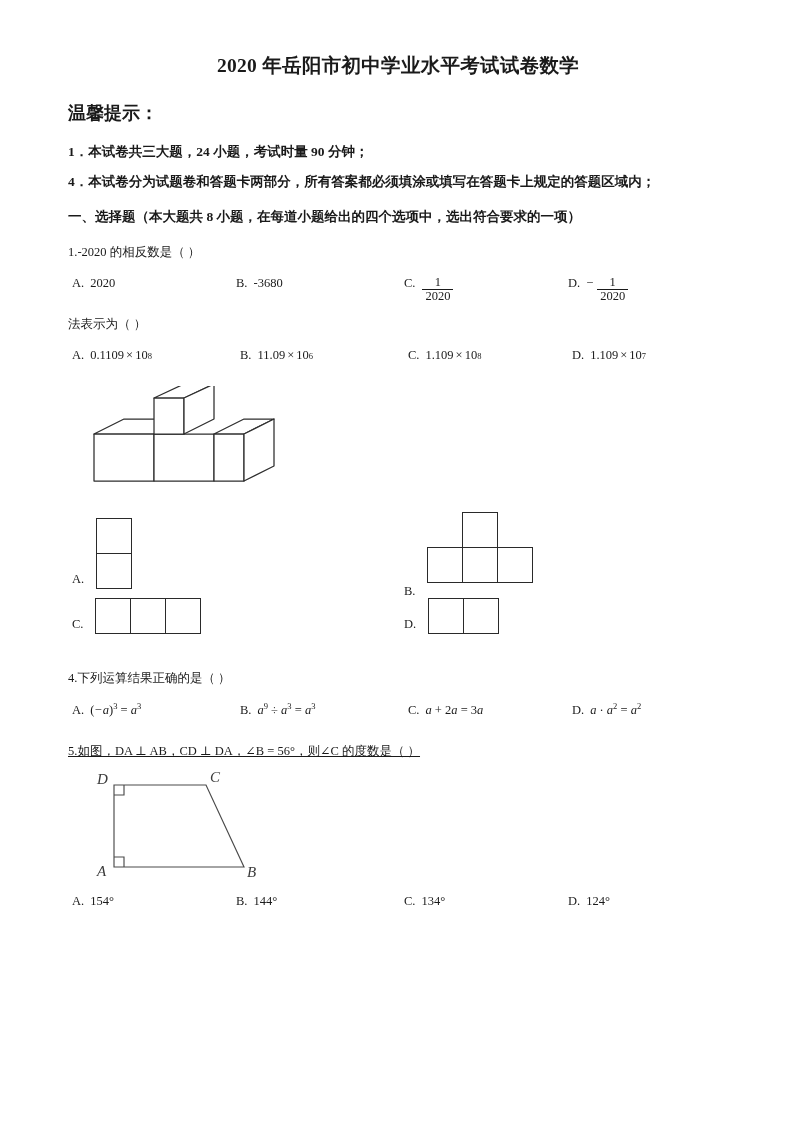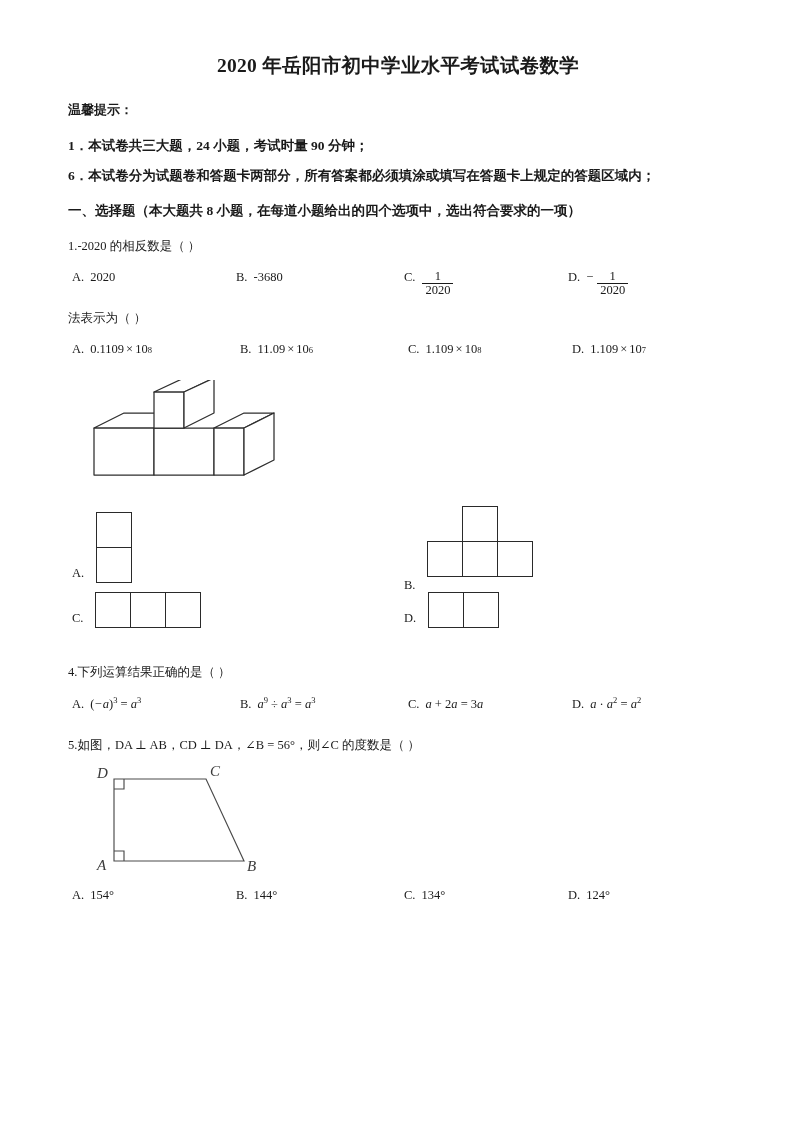--- a/index.html
+++ b/index.html
@@ -34,21 +34,21 @@
     text-align: center;
     font-size: 19.5px;
     font-weight: bold;
     letter-spacing: 0.3px;
     margin: 0 0 22px 0;
     font-family: "Liberation Serif", "DejaVu Serif", serif;
   }
 
   
   .notice-head {
-    font-size: 13px;
+    font-size: 18px;
     font-weight: bold;
     margin: 0 0 14px 0;
   }
   .notice-line {
     font-size: 13.5px;
     font-weight: bold;
     line-height: 1.95;
     margin: 0 0 4px 0;
     text-align: justify;
   }
@@ -159,21 +159,21 @@
 </head>
 <body>
 
 <div class="page">
   <div class="content">
 
     <div class="doc-title">2020 年岳阳市初中学业水平考试试卷数学</div>
 
     <div class="notice-head">温馨提示：</div>
     <div class="notice-line">1．本试卷共三大题，24 小题，考试时量 90 分钟；</div>
-    <div class="notice-line">6．本试卷分为试题卷和答题卡两部分，所有答案都必须填涂或填写在答题卡上规定的答题区域内；</div>
+    <div class="notice-line">4．本试卷分为试题卷和答题卡两部分，所有答案都必须填涂或填写在答题卡上规定的答题区域内；</div>
 
     <div class="section-head">一、选择题（本大题共 8 小题，在每道小题给出的四个选项中，选出符合要求的一项）</div>
 
     <div class="q-stem">1.-2020 的相反数是（      ）</div>
     <div class="opt-row">
       <div class="opt opt-a">
         <span class="lbl">A.</span>
         <span>2020</span>
       </div>
       <div class="opt opt-b">
@@ -322,21 +322,21 @@
       <div class="opt opt-c">
         <span class="lbl">C.</span>
         <span><span class="mi">a</span> + 2<span class="mi">a</span> = 3<span class="mi">a</span></span>
       </div>
       <div class="opt opt-d">
         <span class="lbl">D.</span>
         <span><span class="mi">a</span> · <span class="mi">a</span><sup>2</sup> = <span class="mi">a</span><sup>2</sup></span>
       </div>
     </div>
 
-    <div class="q-stem" style="margin-bottom:4px;">5.如图，DA ⊥ AB，CD ⊥ DA，∠B = 56°，则∠C 的度数是（      ）</div>
+    <div class="q-stem" style="margin-bottom:4px;text-decoration:underline;">5.如图，DA ⊥ AB，CD ⊥ DA，∠B = 56°，则∠C 的度数是（      ）</div>
 
     <div class="fig-trap">
       <svg width="190" height="115" viewBox="0 0 190 115" xmlns="http://www.w3.org/2000/svg">
         <g stroke="#4a4a4a" stroke-width="1.15" fill="none">
 
           <polygon points="30,18 122,18 160,100 30,100"></polygon>
 
           <polyline points="30,28 40,28 40,18"></polyline>
 
           <polyline points="30,90 40,90 40,100"></polyline>

